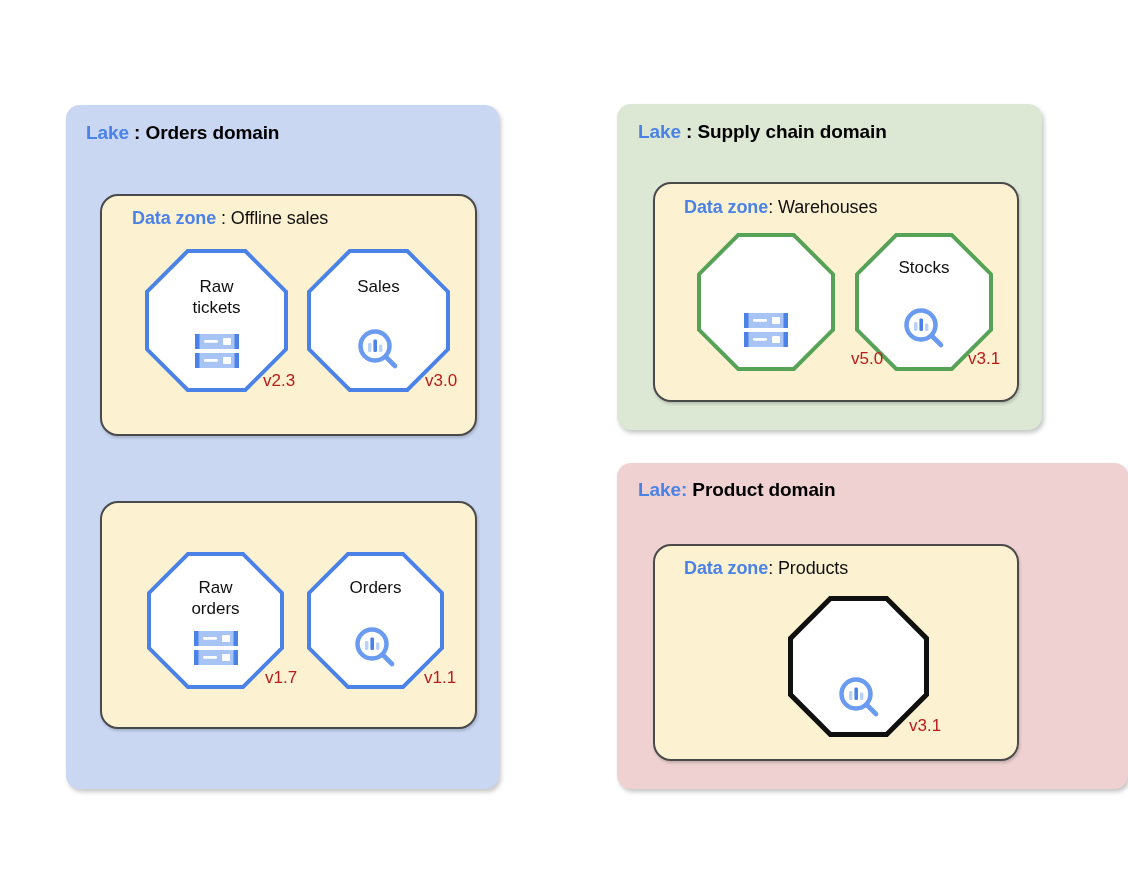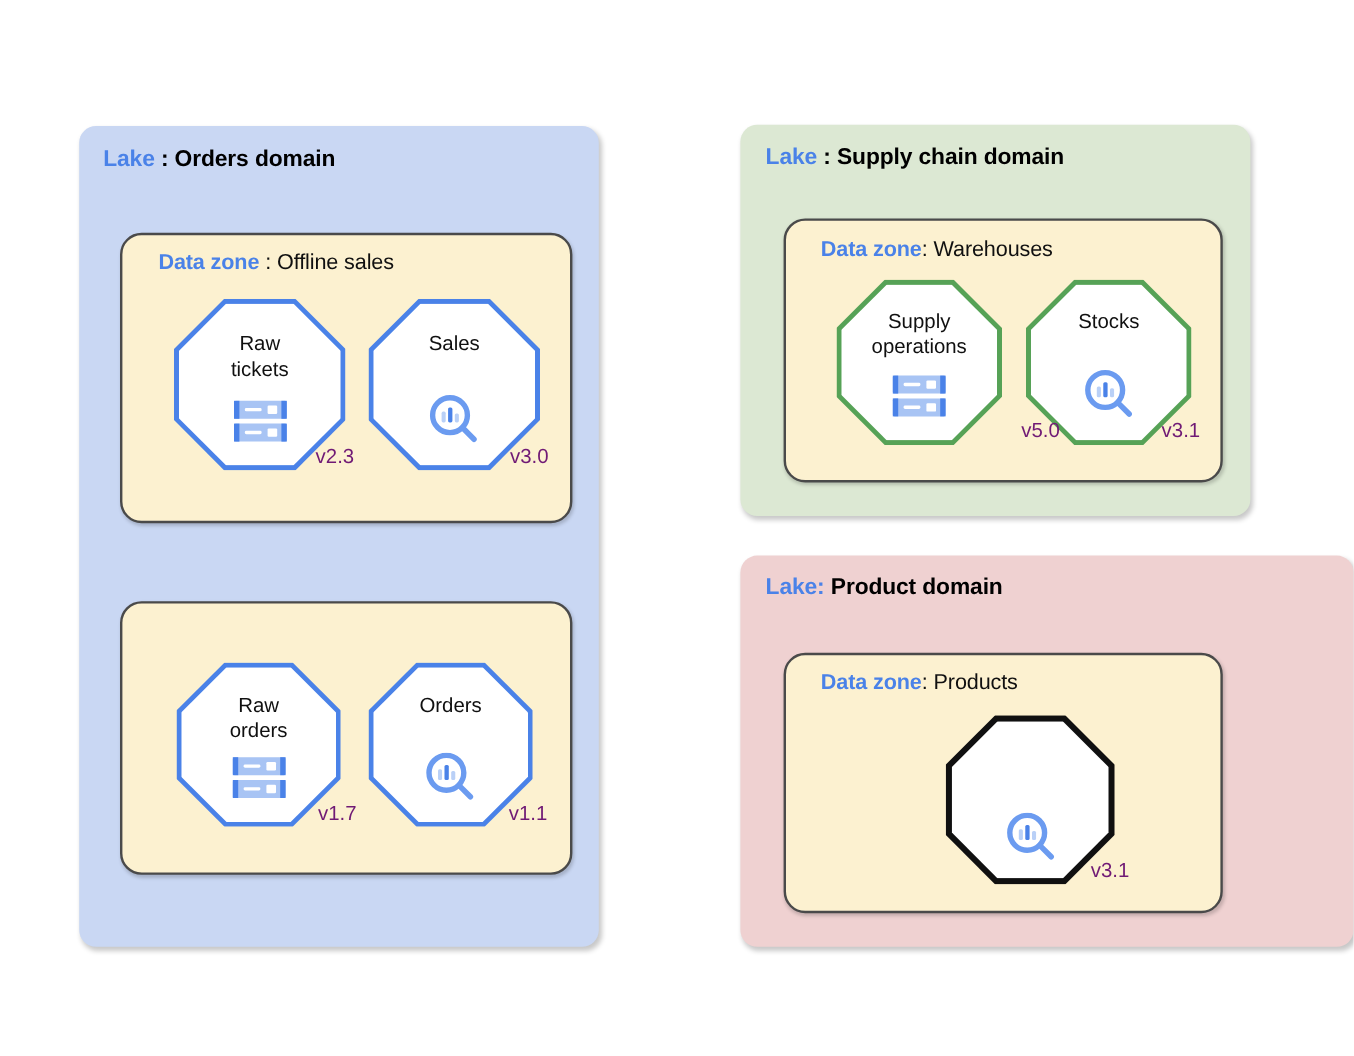--- a/index.html
+++ b/index.html
@@ -91,21 +91,21 @@
     z-index: 4;
     white-space: pre-line;
   }
   .asset-icon {
     position: absolute;
     z-index: 4;
   }
   .asset-version {
     position: absolute;
     font-size: 17px;
-    color: #701a75;
+    color: #b91c1c;
     z-index: 5;
     white-space: nowrap;
   }
 
   
   .ico-db {
     width: 46px;
     height: 36px;
   }
   .ico-mag {
@@ -211,22 +211,20 @@
   </div>
 
   <div class="zone" style="left:36px; top:78px; width:366px; height:220px;">
     <div class="zone-title" style="left:29px; top:13px;">
       <span class="dz">Data zone</span><span class="nm">: </span><span class="nm">Warehouses</span>
     </div>
 
     <div class="octagon oct-green" style="left:42px; top:49px; width:138px; height:138px;">
       <div class="oct-inner"></div>
     </div>
-    <div class="asset-label" style="left:42px; top:73px; width:138px;">Supply
-operations</div>
     <div class="asset-icon ico-db" style="left:88px; top:128px;">
       <svg viewBox="0 0 46 36" width="46" height="36" aria-hidden="true">
         <rect x="1" y="1" width="44" height="15" rx="1.5" fill="#a8c4f4"></rect>
         <rect x="1" y="1" width="4.5" height="15" fill="#4a82e8"></rect>
         <rect x="40.5" y="1" width="4.5" height="15" fill="#4a82e8"></rect>
         <rect x="10" y="7" width="14" height="2.8" rx="1.2" fill="#ffffff"></rect>
         <rect x="29" y="5" width="8" height="7" rx="1" fill="#ffffff"></rect>
         <rect x="1" y="20" width="44" height="15" rx="1.5" fill="#a8c4f4"></rect>
         <rect x="1" y="20" width="4.5" height="15" fill="#4a82e8"></rect>
         <rect x="40.5" y="20" width="4.5" height="15" fill="#4a82e8"></rect>

